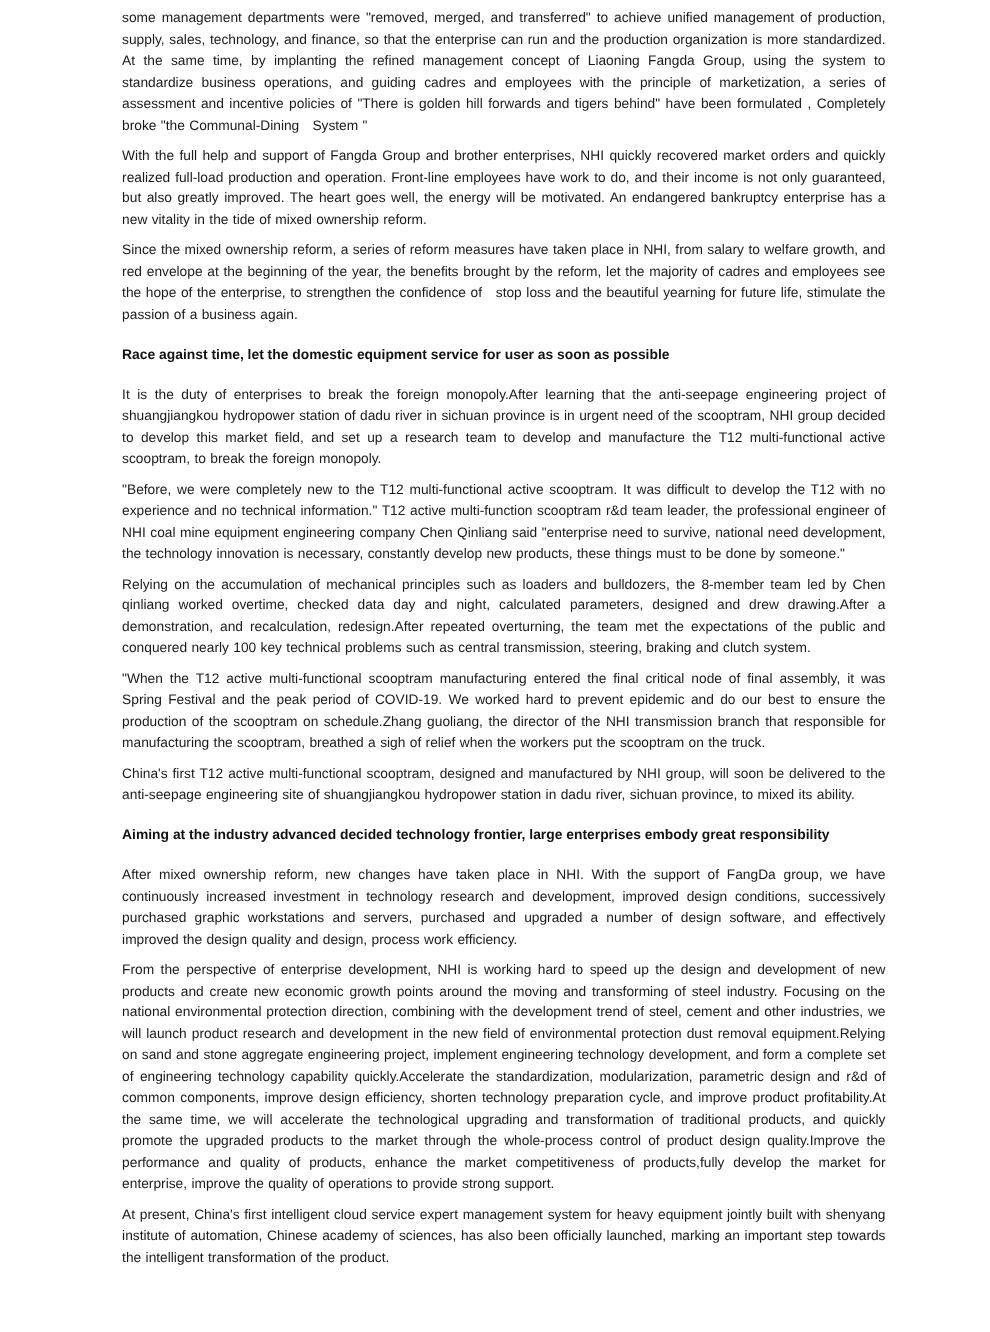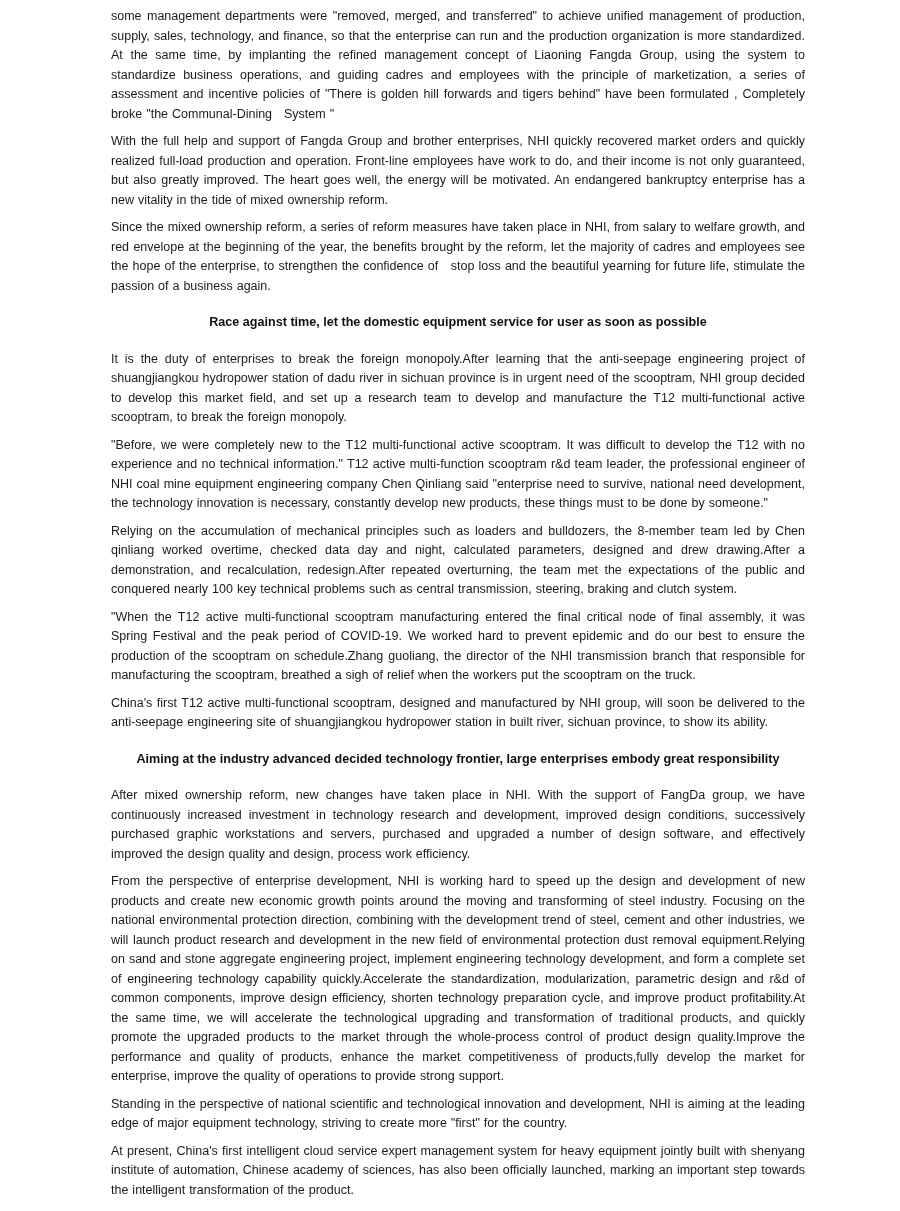--- a/index.html
+++ b/index.html
@@ -22,37 +22,36 @@
     margin: 0 0 8px 16px;
     text-align: justify;
     text-justify: inter-word;
     word-spacing: 0.5px;
   }
   .doc h2 {
     font-size: 12.6px;
     line-height: 19.5px;
     font-weight: bold;
     margin: 17px 0 17px 16px;
-    text-align: center;
+    text-align: left;
     color: #111111;
   }
 </style>
 </head>
 <body>
 
 <div class="page">
   <main class="doc">
     <p>some management departments were "removed, merged, and transferred" to achieve unified management of production, supply, sales, technology, and finance, so that the enterprise can run and the production organization is more standardized. At the same time, by implanting the refined management concept of Liaoning Fangda Group, using the system to standardize business operations, and guiding cadres and employees with the principle of marketization, a series of assessment and incentive policies of "There is golden hill forwards and tigers behind" have been formulated , Completely broke "the Communal-Dining &nbsp; System "</p>
     <p>With the full help and support of Fangda Group and brother enterprises, NHI quickly recovered market orders and quickly realized full-load production and operation. Front-line employees have work to do, and their income is not only guaranteed, but also greatly improved. The heart goes well, the energy will be motivated. An endangered bankruptcy enterprise has a new vitality in the tide of mixed ownership reform.</p>
     <p>Since the mixed ownership reform, a series of reform measures have taken place in NHI, from salary to welfare growth, and red envelope at the beginning of the year, the benefits brought by the reform, let the majority of cadres and employees see the hope of the enterprise, to strengthen the confidence of &nbsp; stop loss and the beautiful yearning for future life, stimulate the passion of a business again.</p>
     <h2>Race against time, let the domestic equipment service for user as soon as possible</h2>
     <p>It is the duty of enterprises to break the foreign monopoly.After learning that the anti-seepage engineering project of shuangjiangkou hydropower station of dadu river in sichuan province is in urgent need of the scooptram, NHI group decided to develop this market field, and set up a research team to develop and manufacture the T12 multi-functional active scooptram, to break the foreign monopoly.</p>
     <p>"Before, we were completely new to the T12 multi-functional active scooptram. It was difficult to develop the T12 with no experience and no technical information." T12 active multi-function scooptram r&amp;d team leader, the professional engineer of NHI coal mine equipment engineering company Chen Qinliang said "enterprise need to survive, national need development, the technology innovation is necessary, constantly develop new products, these things must to be done by someone."</p>
     <p>Relying on the accumulation of mechanical principles such as loaders and bulldozers, the 8-member team led by Chen qinliang worked overtime, checked data day and night, calculated parameters, designed and drew drawing.After a demonstration, and recalculation, redesign.After repeated overturning, the team met the expectations of the public and conquered nearly 100 key technical problems such as central transmission, steering, braking and clutch system.</p>
     <p>"When the T12 active multi-functional scooptram manufacturing entered the final critical node of final assembly, it was Spring Festival and the peak period of COVID-19. We worked hard to prevent epidemic and do our best to ensure the production of the scooptram on schedule.Zhang guoliang, the director of the NHI transmission branch that responsible for manufacturing the scooptram, breathed a sigh of relief when the workers put the scooptram on the truck.</p>
-    <p>China's first T12 active multi-functional scooptram, designed and manufactured by NHI group, will soon be delivered to the anti-seepage engineering site of shuangjiangkou hydropower station in built river, sichuan province, to show its ability.</p>
+    <p>China's first T12 active multi-functional scooptram, designed and manufactured by NHI group, will soon be delivered to the anti-seepage engineering site of shuangjiangkou hydropower station in dadu river, sichuan province, to mixed its ability.</p>
     <h2>Aiming at the industry advanced decided technology frontier, large enterprises embody great responsibility</h2>
     <p>After mixed ownership reform, new changes have taken place in NHI. With the support of FangDa group, we have continuously increased investment in technology research and development, improved design conditions, successively purchased graphic workstations and servers, purchased and upgraded a number of design software, and effectively improved the design quality and design, process work efficiency.</p>
     <p>From the perspective of enterprise development, NHI is working hard to speed up the design and development of new products and create new economic growth points around the moving and transforming of steel industry. Focusing on the national environmental protection direction, combining with the development trend of steel, cement and other industries, we will launch product research and development in the new field of environmental protection dust removal equipment.Relying on sand and stone aggregate engineering project, implement engineering technology development, and form a complete set of engineering technology capability quickly.Accelerate the standardization, modularization, parametric design and r&amp;d of common components, improve design efficiency, shorten technology preparation cycle, and improve product profitability.At the same time, we will accelerate the technological upgrading and transformation of traditional products, and quickly promote the upgraded products to the market through the whole-process control of product design quality.Improve the performance and quality of products, enhance the market competitiveness of products,fully develop the market for enterprise, improve the quality of operations to provide strong support.</p>
-    <p>Standing in the perspective of national scientific and technological innovation and development, NHI is aiming at the leading edge of major equipment technology, striving to create more "first" for the country.</p>
     <p>At present, China's first intelligent cloud service expert management system for heavy equipment jointly built with shenyang institute of automation, Chinese academy of sciences, has also been officially launched, marking an important step towards the intelligent transformation of the product.</p>
   </main>
 </div>
 
 </body></html>

